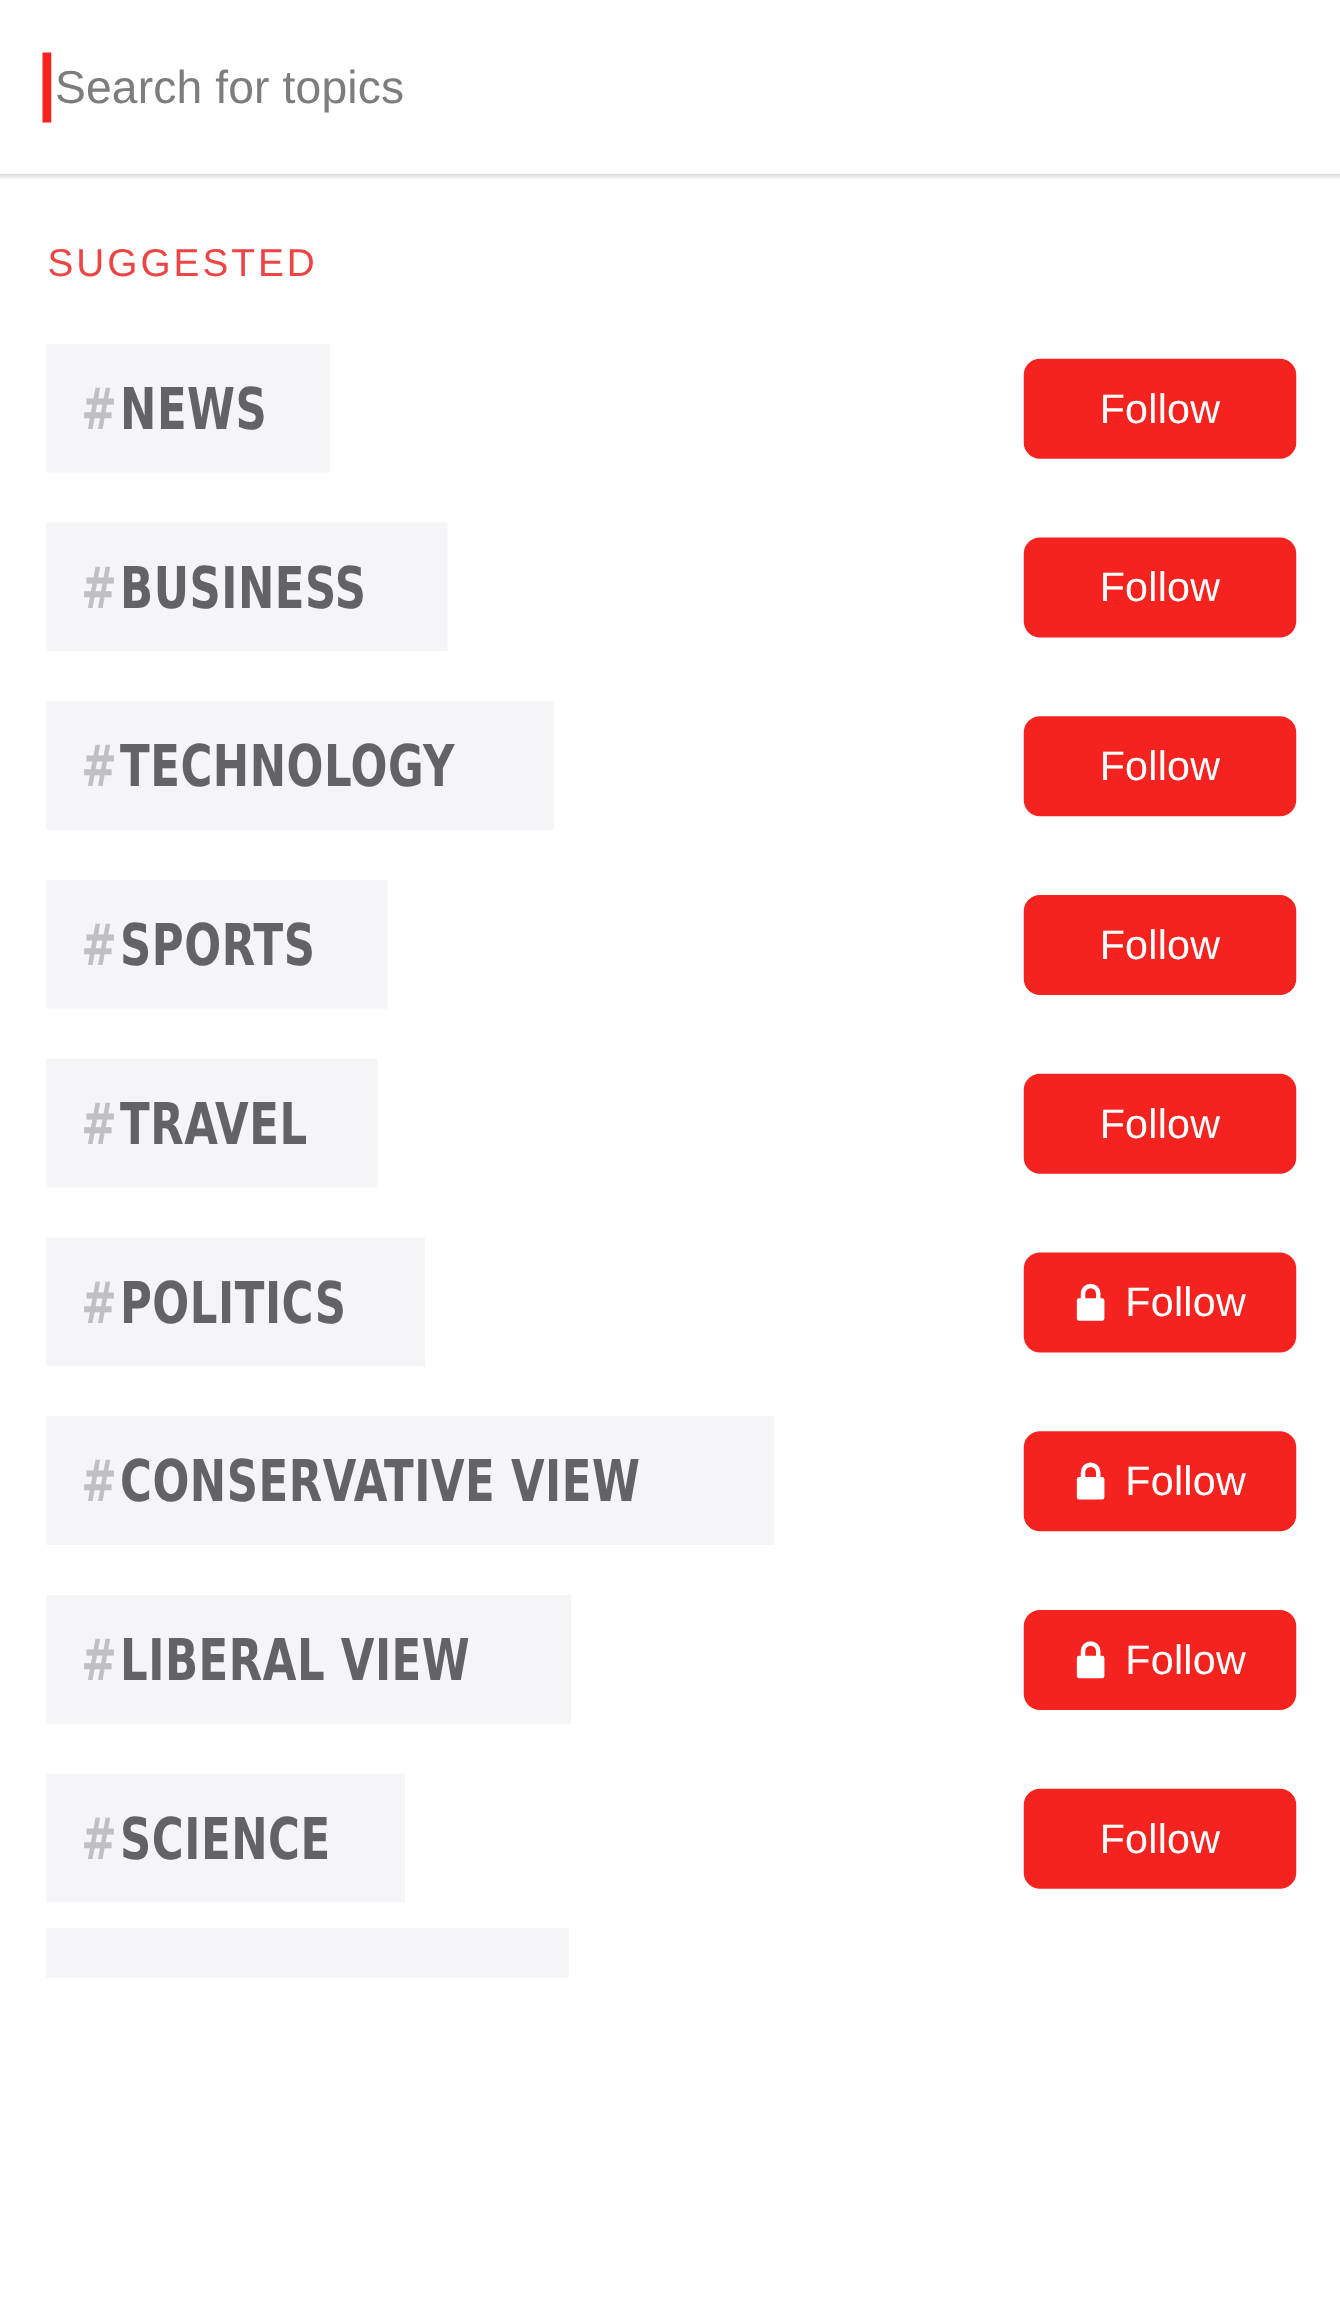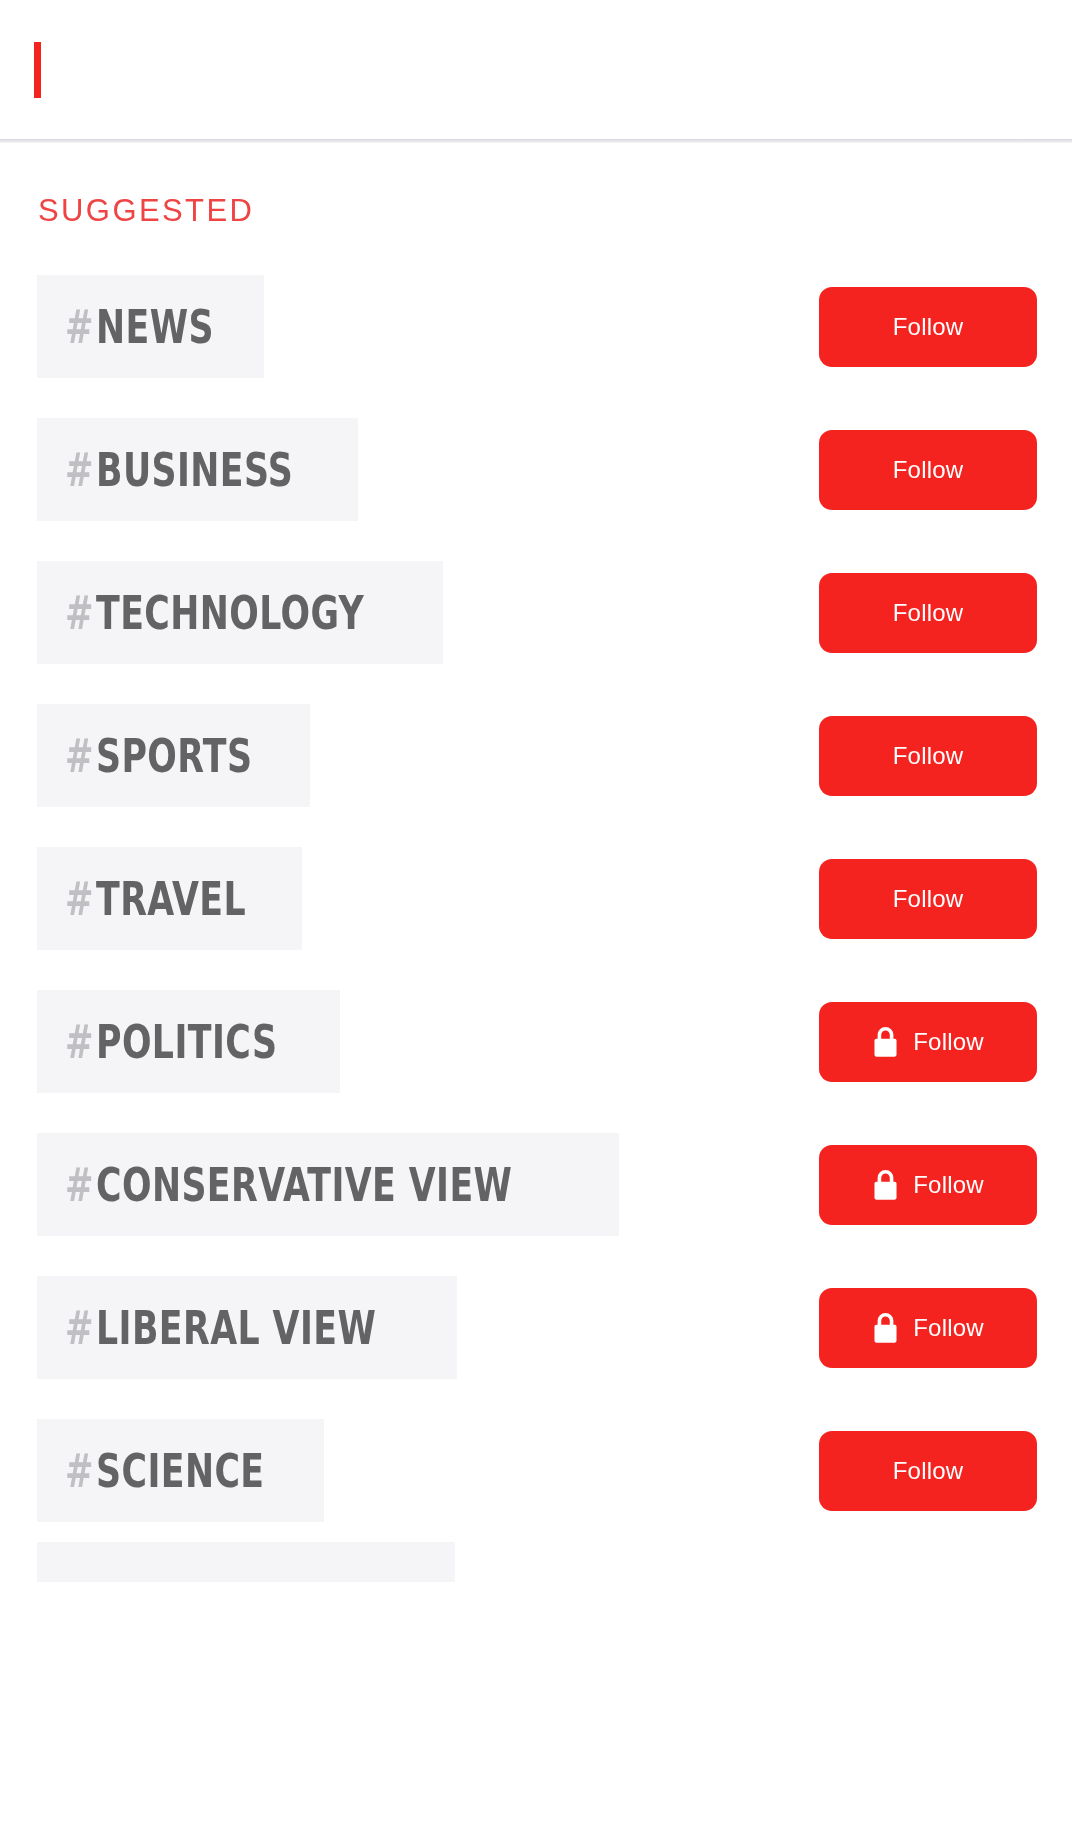--- a/index.html
+++ b/index.html
@@ -107,21 +107,21 @@
     height:80px;
     display:flex;
     align-items:center;
     justify-content:center;
     gap:14px;
     cursor:pointer;
     flex:0 0 auto;
   }
   .follow-label {
     color:#ffffff;
-    font-size:24px;
+    font-size:33px;
     font-weight:400;
     line-height:1;
     letter-spacing:0.2px;
     text-align:right;
   }
   .lock-icon {
     width:27px;
     height:32px;
     flex:0 0 auto;
     display:block;
@@ -138,20 +138,21 @@
     width:418px;
     height:103px;
   }
 </style>
 </head>
 <body>
 
 <div class="search-bar">
   <div class="search-inner">
     <div class="caret"></div>
+    <span class="search-placeholder">Search for topics</span>
   </div>
 </div>
 <div class="divider"></div>
 
 <div class="section-header">SUGGESTED</div>
 
 <div class="topic-list" id="topic-list">
     <div class="topic-row">
       <div class="chip">
         <span class="chip-hash">#</span>

